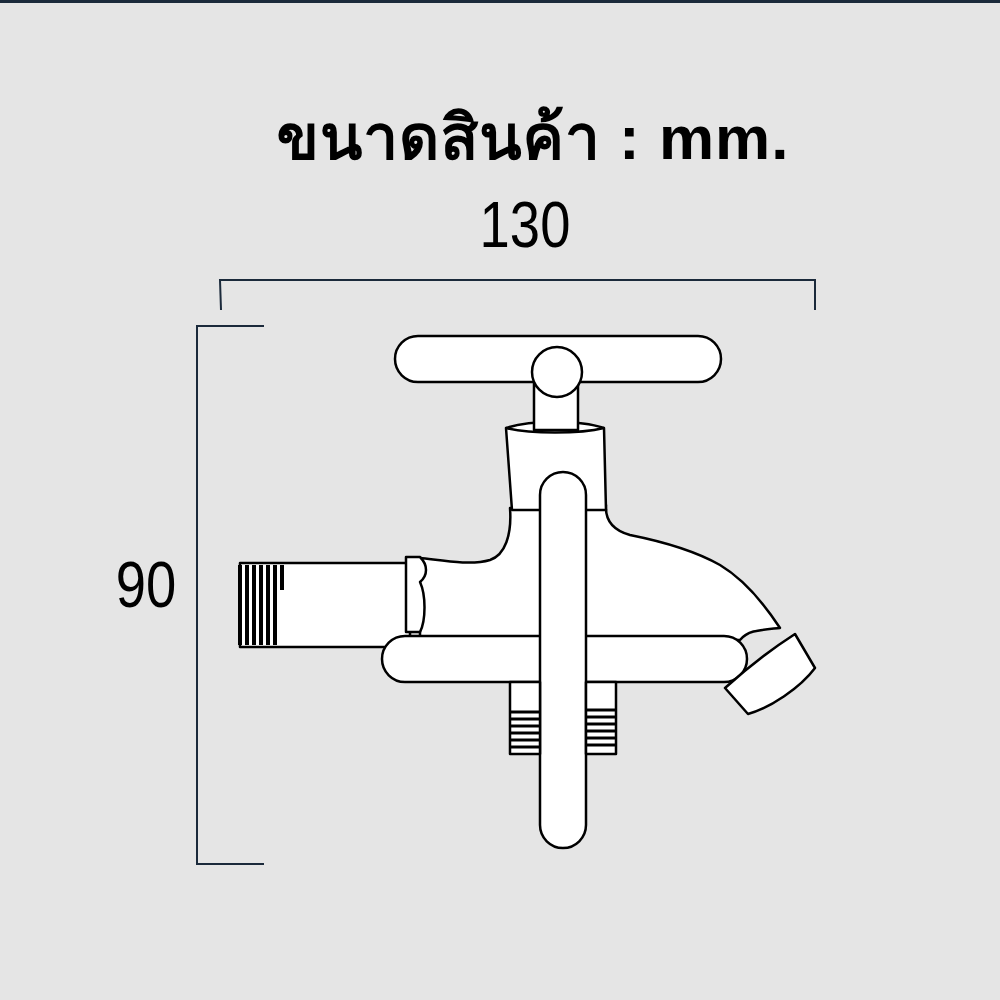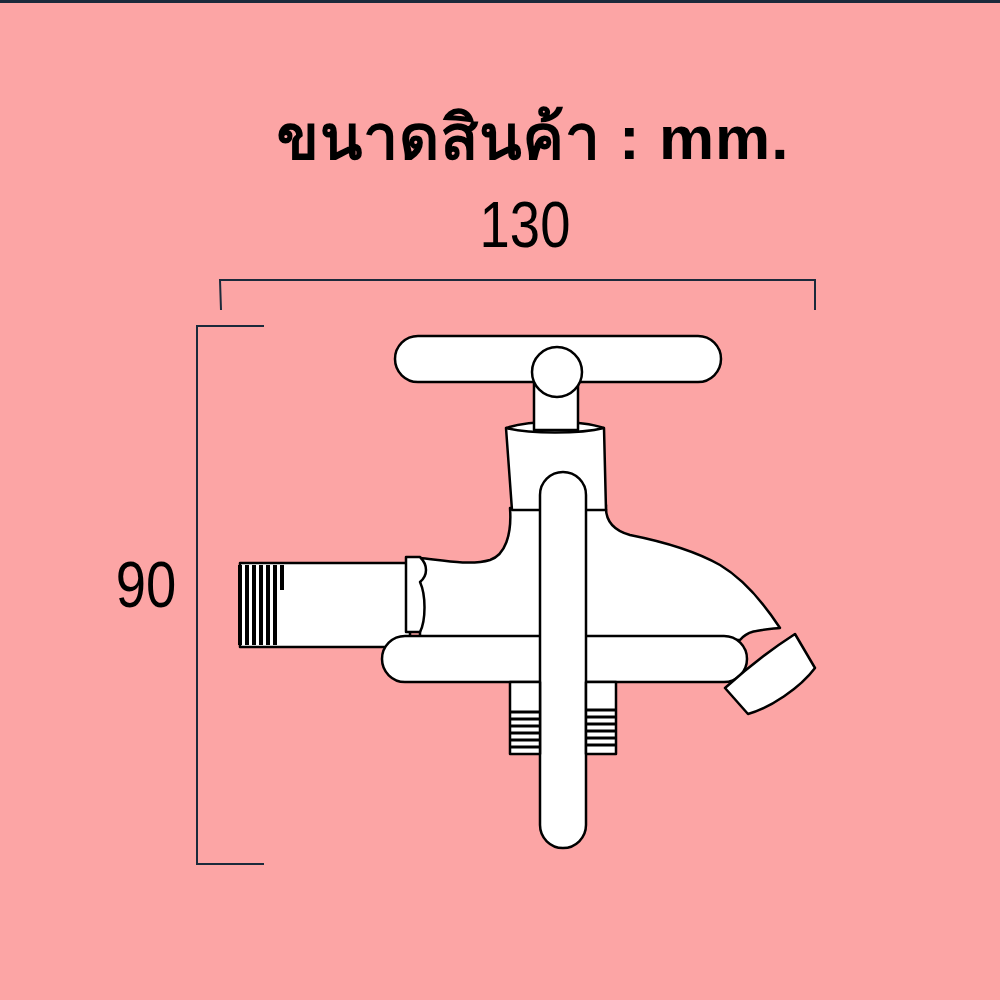--- a/index.html
+++ b/index.html
@@ -1,18 +1,18 @@
 <!DOCTYPE html>
 <html><head>
   <meta charset="utf-8">
   <style>
     html, body { margin: 0; padding: 0; background: #ffffff; }
     #canvas {
       position: relative; width: 1000px; height: 1000px; overflow: hidden;
-      background: #fca5a5;
+      background: #e5e5e5;
     }
     .top-bar { position: absolute; left: 0; top: 0; width: 1000px; height: 3px; background: #1b2a3b; }
     .title {
       position: absolute; left: 0; top: 88px; width: 1066px; text-align: center;
       font-family: "Liberation Sans", sans-serif; font-weight: bold; font-size: 62px;
       color: #000; letter-spacing: 1px;
     }
     .dim-width {
       position: absolute; left: 470px; top: 188px; width: 110px; text-align: center;
       font-family: "Liberation Sans", sans-serif; font-size: 64px; color: #000;

